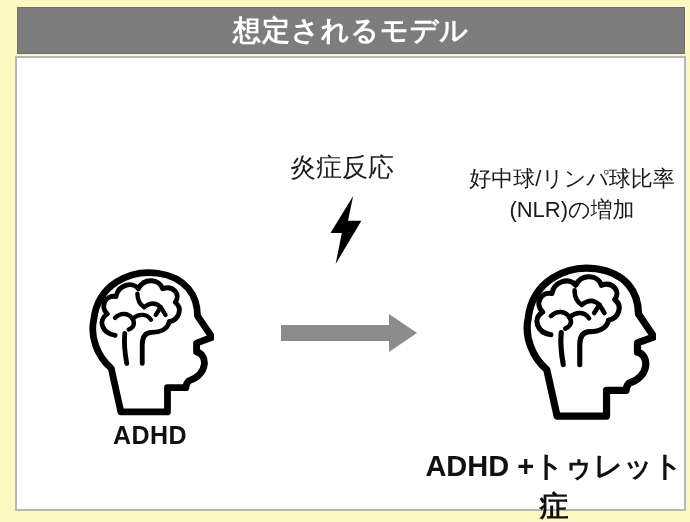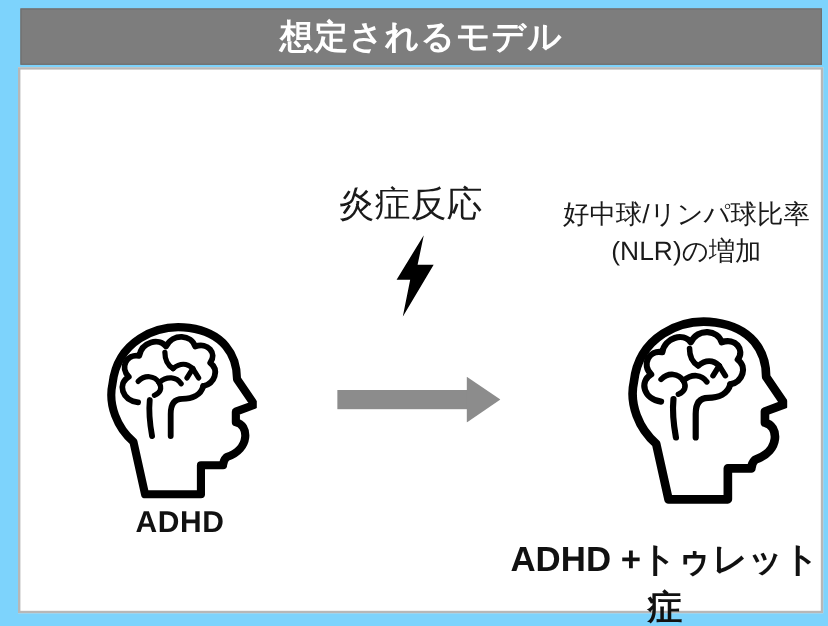--- a/index.html
+++ b/index.html
@@ -5,21 +5,21 @@
   html, body {
     margin: 0;
     padding: 0;
     background: #ffffff;
     font-family: "Liberation Sans", "DejaVu Sans", sans-serif;
   }
   .page {
     position: relative;
     width: 690px;
     height: 522px;
-    background: #7dd3fc;
+    background: #fef9c3;
     overflow: hidden;
   }
   .header-bar {
     position: absolute;
     left: 17px;
     top: 7px;
     width: 668px;
     height: 47px;
     background: #7d7d7d;
     border: 1px solid #6f6f6f;
@@ -43,21 +43,21 @@
     background: #ffffff;
     border: 2px solid #b7b7b7;
     box-sizing: border-box;
   }
   .trigger-label {
     position: absolute;
     left: 252px;
     top: 150px;
     width: 180px;
     text-align: center;
-    font-size: 30px;
+    font-size: 26px;
     font-weight: 500;
     color: #1a1a1a;
   }
   .bolt {
     position: absolute;
     left: 330px;
     top: 196px;
     width: 36px;
     height: 68px;
   }

